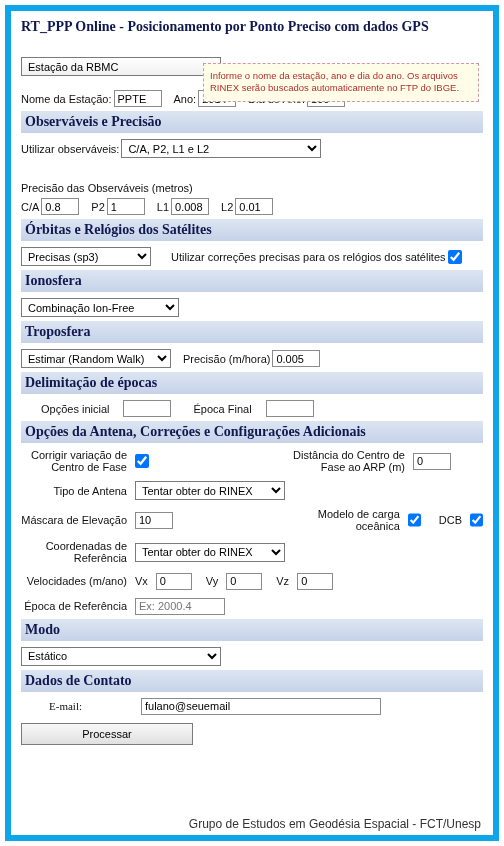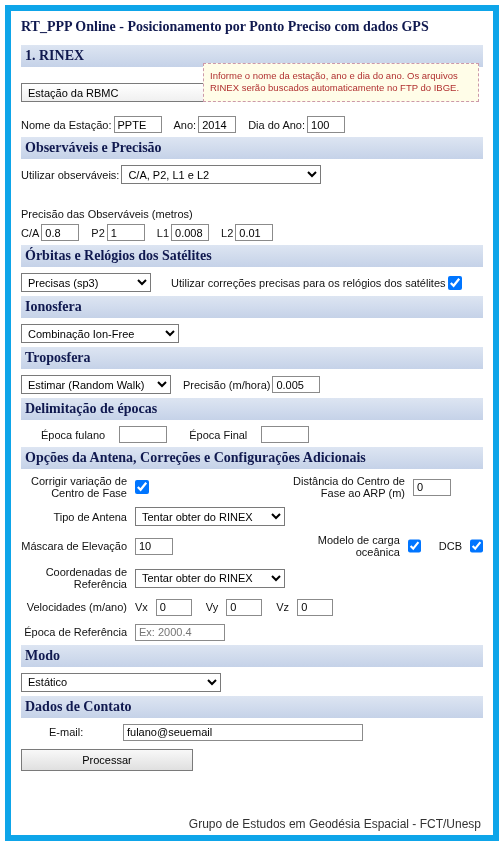--- a/index.html
+++ b/index.html
@@ -114,31 +114,30 @@
       font-size: 12px;
       color: #333;
     }
     .obs-row input { width: 38px; }
     .vel-row input { width: 36px; }
     .mt6 { margin-top: 6px; }
     .gap { margin-left: 10px; }
     .gap2 { margin-left: 18px; }
     .epoch-row { margin-left: 20px; }
     .modo-select { width: 200px; }
-    .email-input { width: 240px; }
+    .email-input { width: 240px; margin-left: 18px; }
     .contact-row { margin-left: 28px; }
   </style>
 </head>
 <body>
 
 <div class="container">
 
   <div class="title-bar">RT_PPP Online - Posicionamento por Ponto Preciso com dados GPS</div>
 
-  <div class="section-header">1. RINEX</div>
   <div class="info-box">Informe o nome da estação, ano e dia do ano. Os arquivos RINEX serão buscados automaticamente no FTP do IBGE.</div>
   <div class="field-row mt6" style="margin-top:16px;">
     <select class="select-wide dark-arrow">
       <option>Estação da RBMC</option>
     </select>
   </div>
   <div class="field-row mt6" style="margin-top:14px;">
     <span class="label">Nome da Estação:</span>
     <input type="text" class="input-sm" value="PPTE" style="">
     <span class="label gap">Ano:</span>
@@ -186,21 +185,21 @@
   <div class="field-row">
     <select class="select-mid" style="width:150px;">
       <option>Estimar (Random Walk)</option>
     </select>
     <span class="label gap">Precisão (m/hora)</span>
     <input type="text" class="input-sm" value="0.005" style="">
   </div>
 
   <div class="section-header">Delimitação de épocas</div>
   <div class="field-row epoch-row">
-    <span class="label">Época fulano</span>
+    <span class="label">Opções inicial</span>
     <span class="gap"></span>
     <input type="text" class="input-sm" value="" style="">
     <span class="gap2"></span>
     <span class="label">Época Final</span>
     <span class="gap"></span>
     <input type="text" class="input-sm" value="" style="">
   </div>
 
   <div class="section-header">Opções da Antena, Correções e Configurações Adicionais</div>
   <div class="ant-grid">
@@ -257,21 +256,21 @@
 
   <div class="section-header">Modo</div>
   <div class="field-row">
     <select class="modo-select">
       <option>Estático</option>
     </select>
   </div>
 
   <div class="section-header">Dados de Contato</div>
   <div class="field-row contact-row">
-    <span class="label" style="width:60px;">E-mail:</span>
+    <span class="label" style="width:60px;font-family:Liberation Serif, serif;">E-mail:</span>
     <span class="gap"></span>
     <input type="text" class="email-input" value="fulano@seuemail" style="">
   </div>
   <div class="field-row">
     <button class="process">Processar</button>
   </div>
 
   <div class="footer">Grupo de Estudos em Geodésia Espacial - FCT/Unesp</div>
 
 </div>

